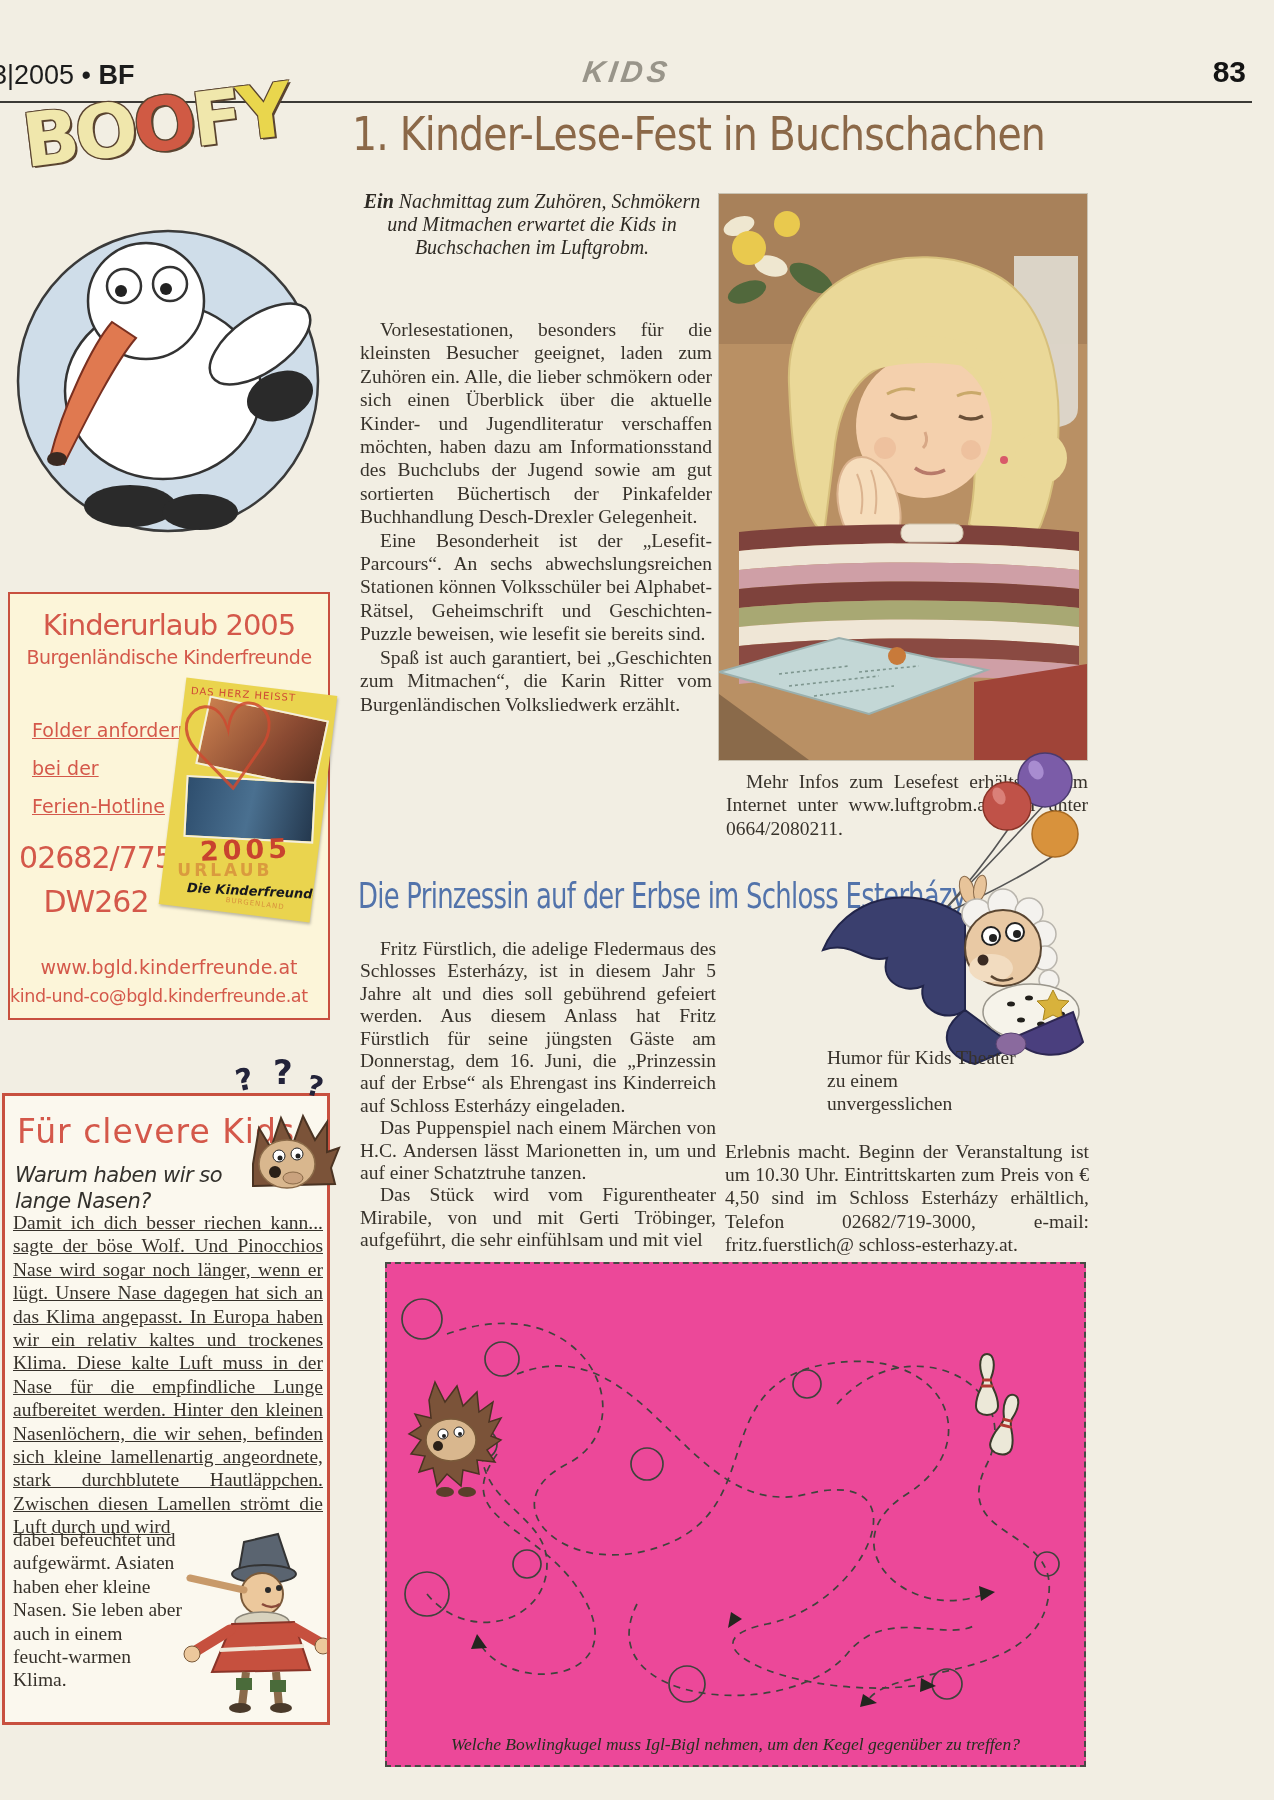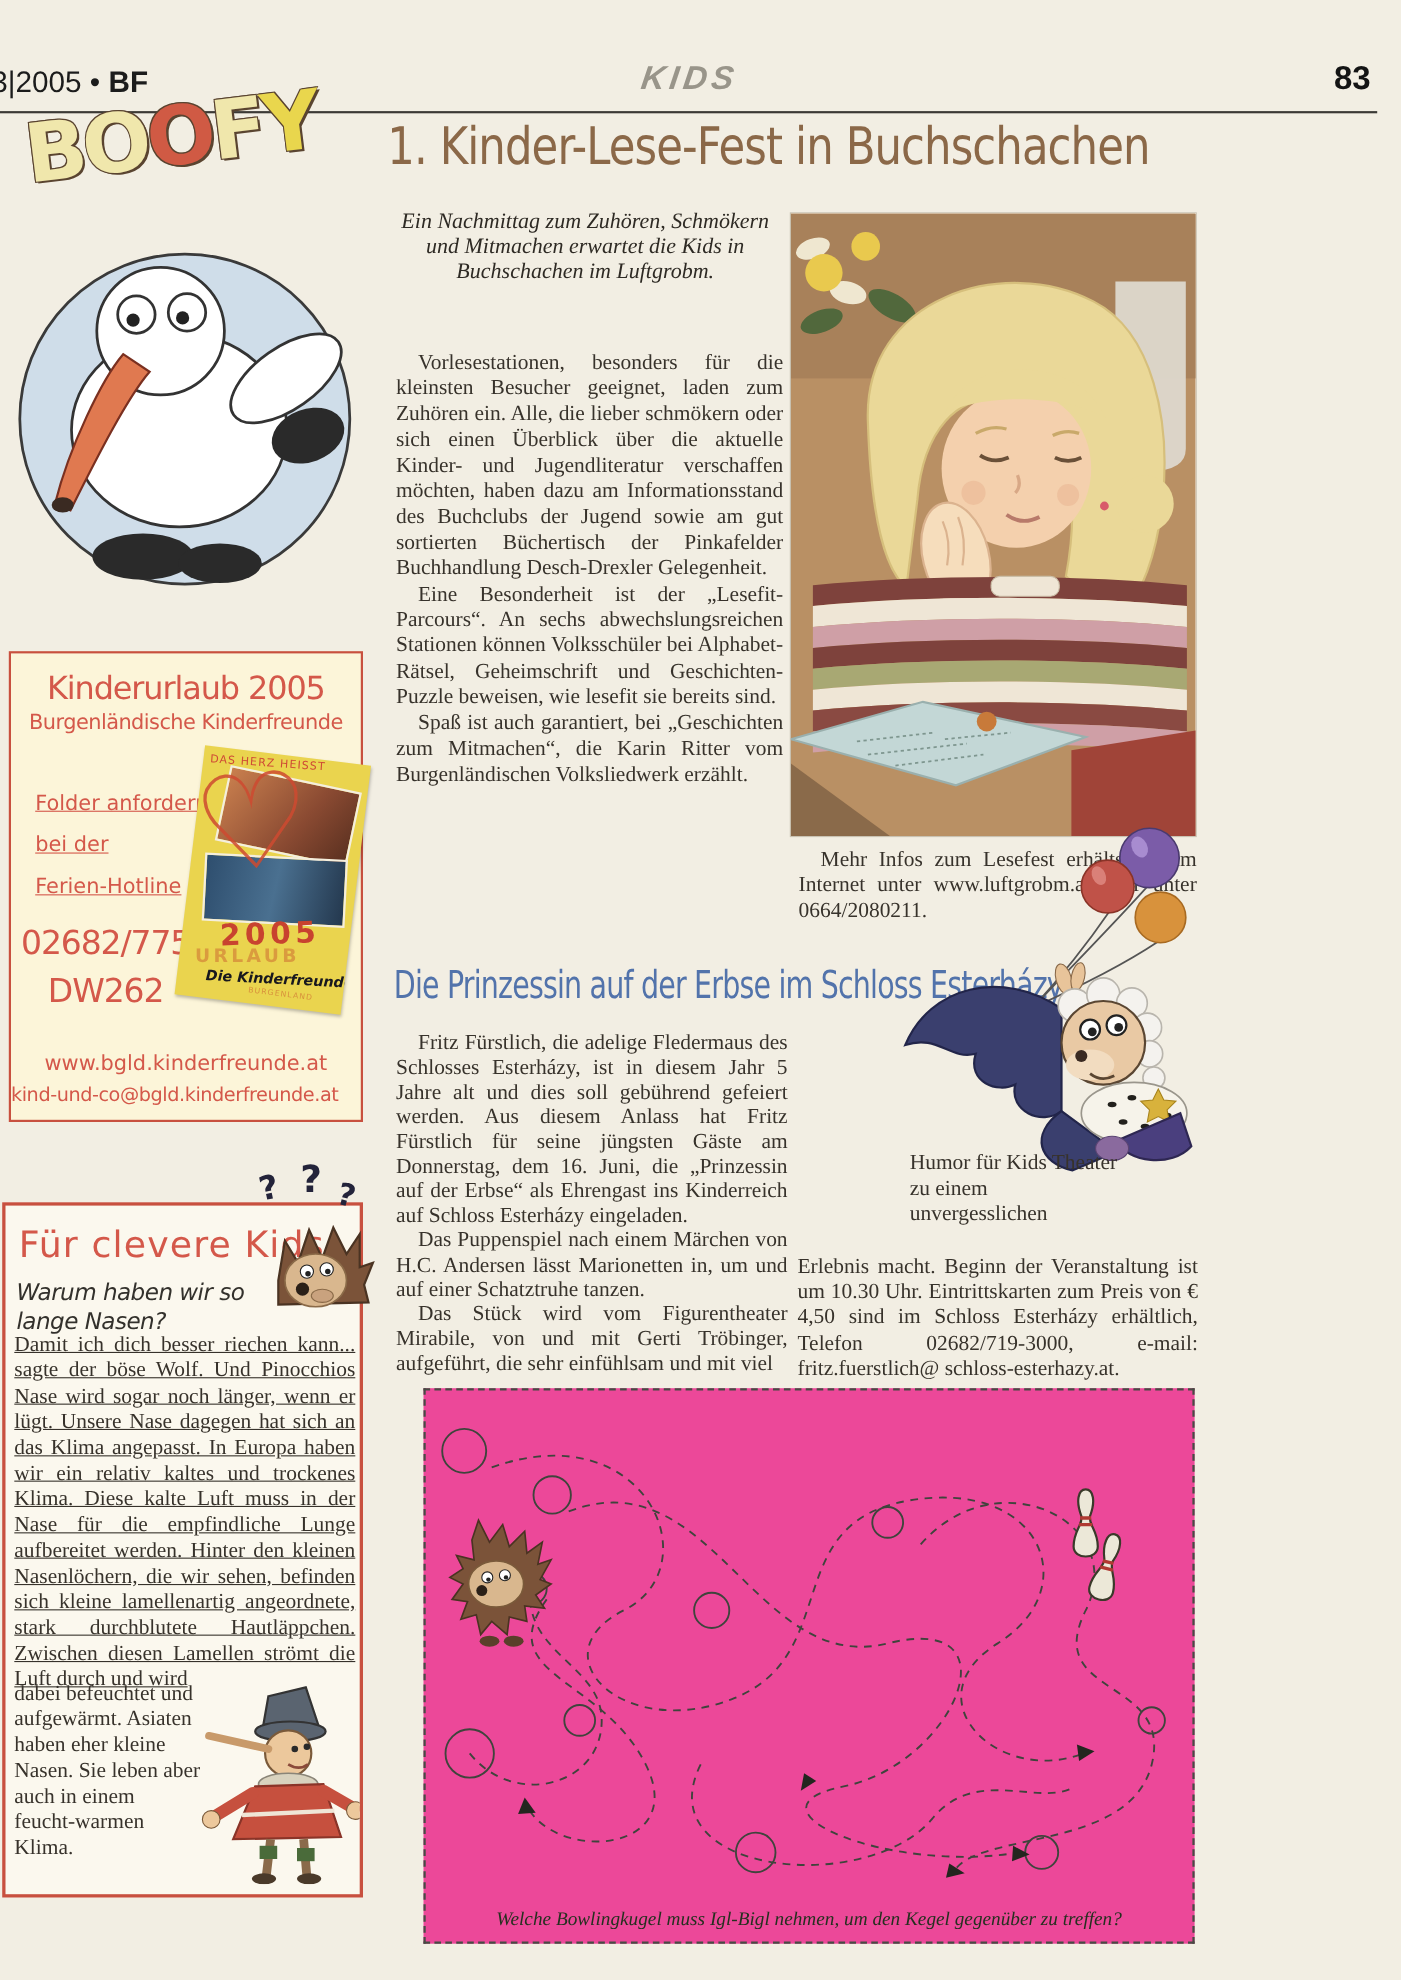--- a/index.html
+++ b/index.html
@@ -11,21 +11,21 @@
   .hdr-issue{left:-8px;top:60px;font:27px "Liberation Sans",sans-serif;color:#1c1c1c;}
   .hdr-issue b{font-weight:bold;}
   .hdr-section{left:0;right:20px;top:55px;text-align:center;font:bold italic 30px "Liberation Sans",sans-serif;color:#99958a;letter-spacing:4px;transform:skewX(-8deg);}
   .hdr-page{right:28px;top:55px;font:bold 30px "Liberation Sans",sans-serif;color:#141414;}
   .hdr-rule{left:0;top:101px;width:1252px;height:2px;background:#3c3a36;}
   
   .h1-main{left:352px;top:106px;font:400 47px "DejaVu Sans",sans-serif;color:#8b6848;white-space:nowrap;transform:scaleX(.84);transform-origin:left top;letter-spacing:-1px;}
   .h2-main{left:358px;top:876px;font:400 35px "DejaVu Sans",sans-serif;color:#5273ab;white-space:nowrap;transform:scaleX(.74);transform-origin:left top;letter-spacing:-1px;}
   
   .lead{left:358px;top:190px;width:348px;font:italic 20px "Liberation Serif",serif;color:#2e2a24;text-align:center;line-height:23px;}
-  .lead b{font-style:italic;font-weight:normal;}
+  .lead b{font-style:italic;font-weight:bold;}
   .body-col{font-size:19.5px;line-height:23.4px;text-align:justify;}
   .body-col p{margin:0;text-indent:20px;}
   .col-a1{left:360px;top:318px;width:352px;}
   .caption1{left:726px;top:770px;width:362px;font-size:19.5px;line-height:23.4px;text-align:justify;}
   .caption1 p{margin:0;text-indent:20px;}
   
   .photo{left:719px;top:194px;width:368px;height:566px;box-shadow:0 0 0 1px #c9c2b2;}
   
   .adbox{left:8px;top:592px;width:322px;height:428px;background:#fcf5d9;border:2px solid #c8503f;box-sizing:border-box;}
   .ad-title{left:0;right:0;top:14px;text-align:center;font:29px "DejaVu Sans",sans-serif;color:#d4584a;letter-spacing:-1px;}

